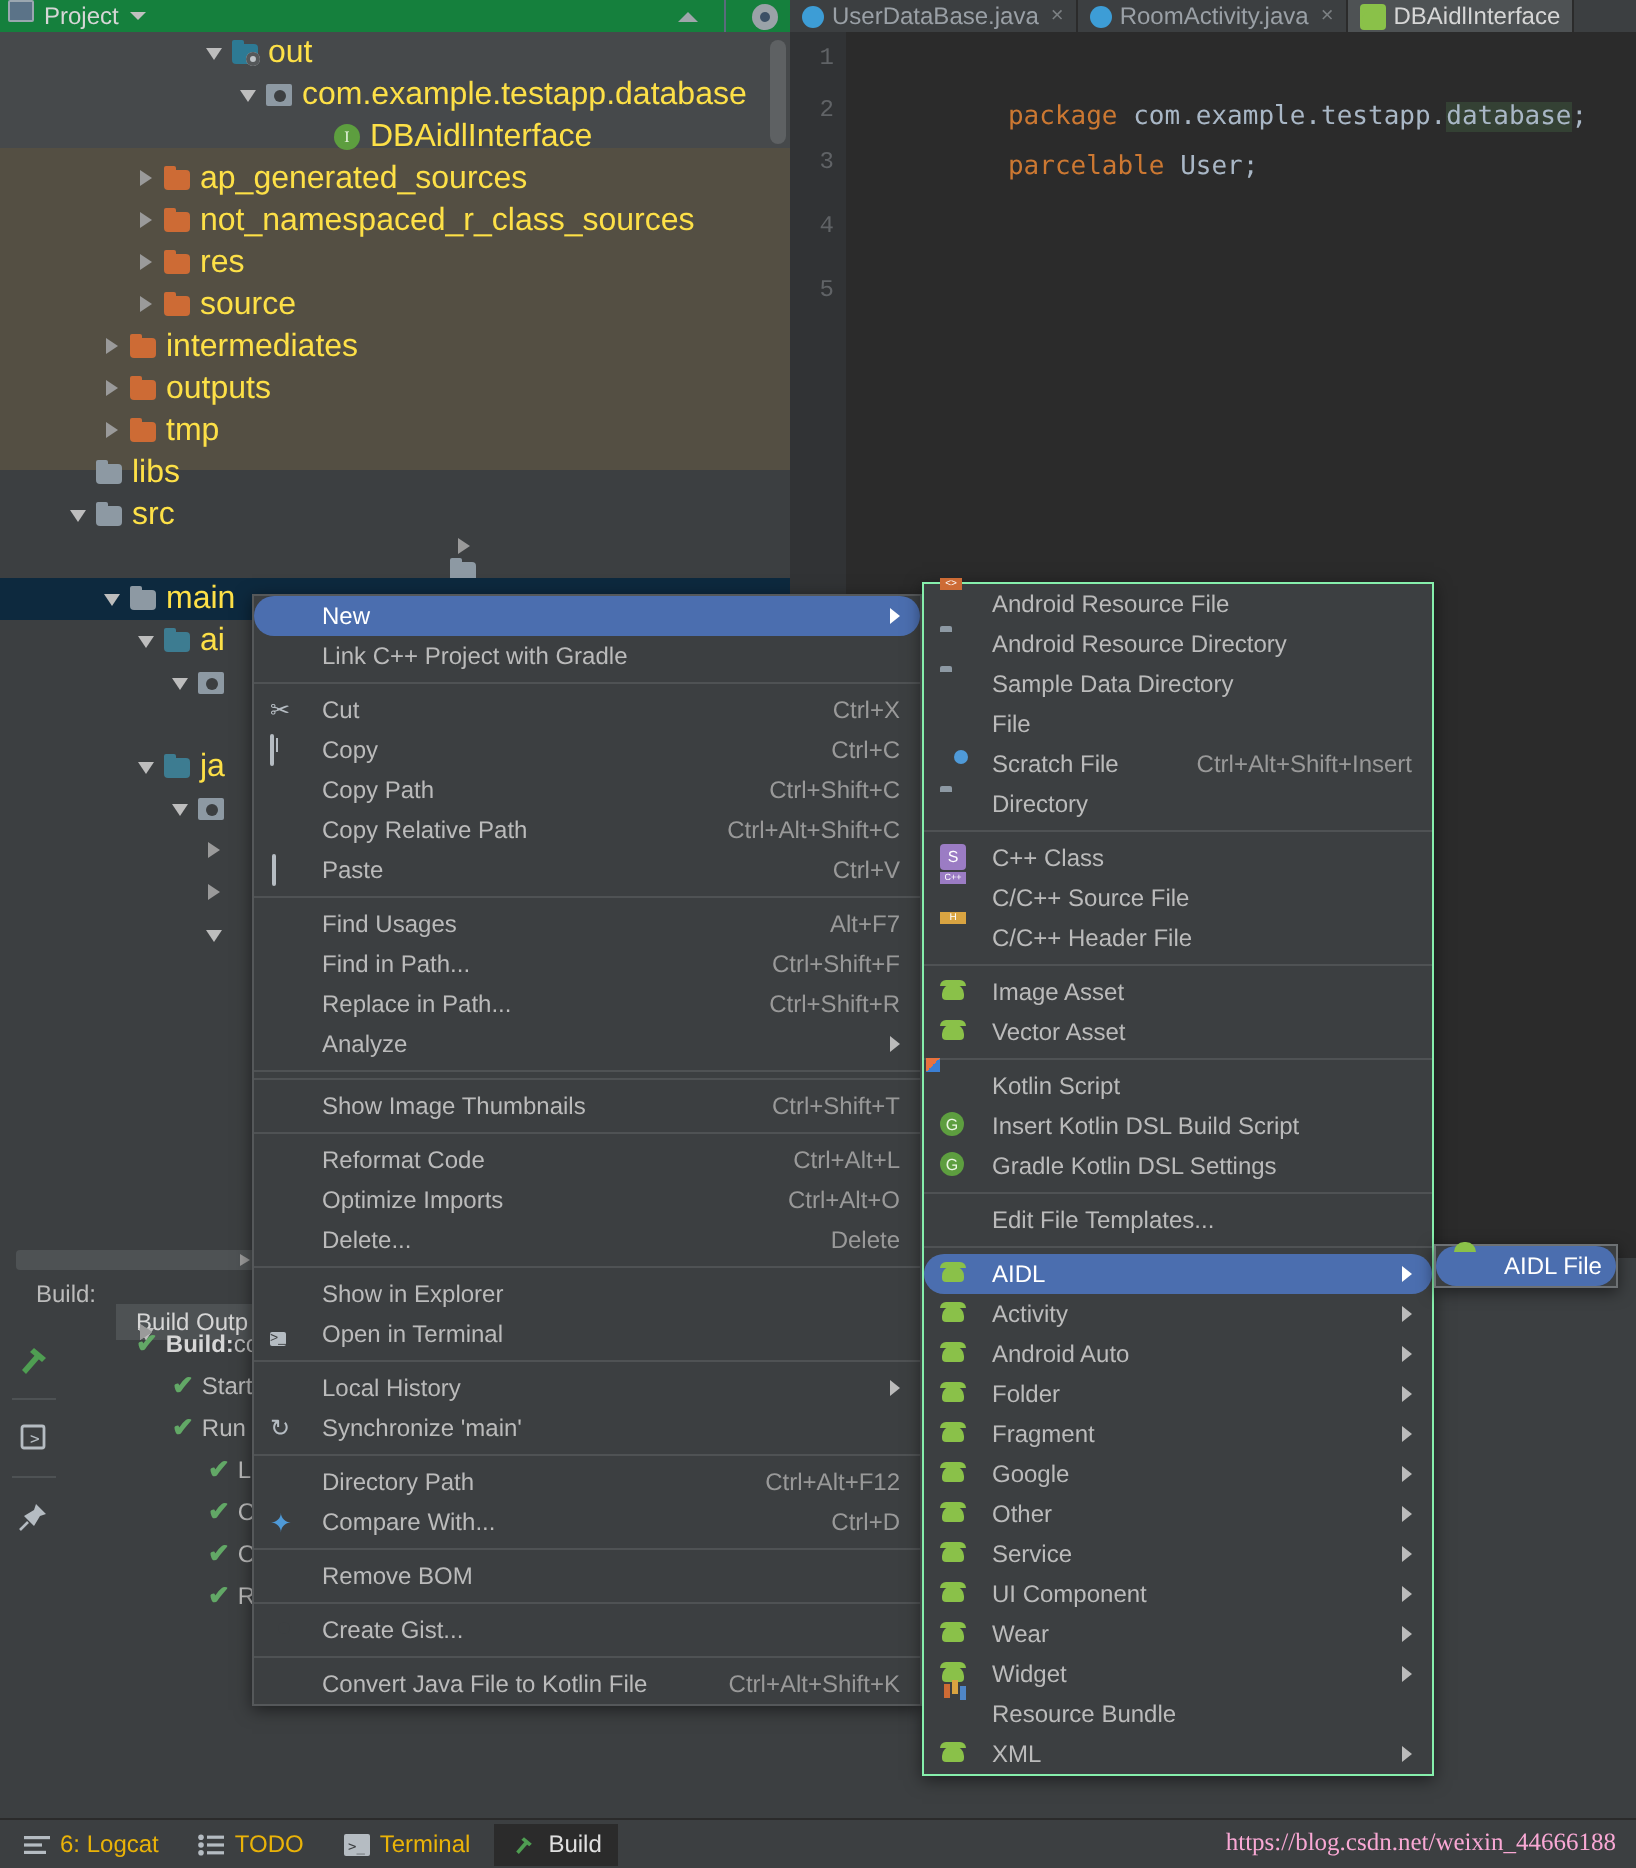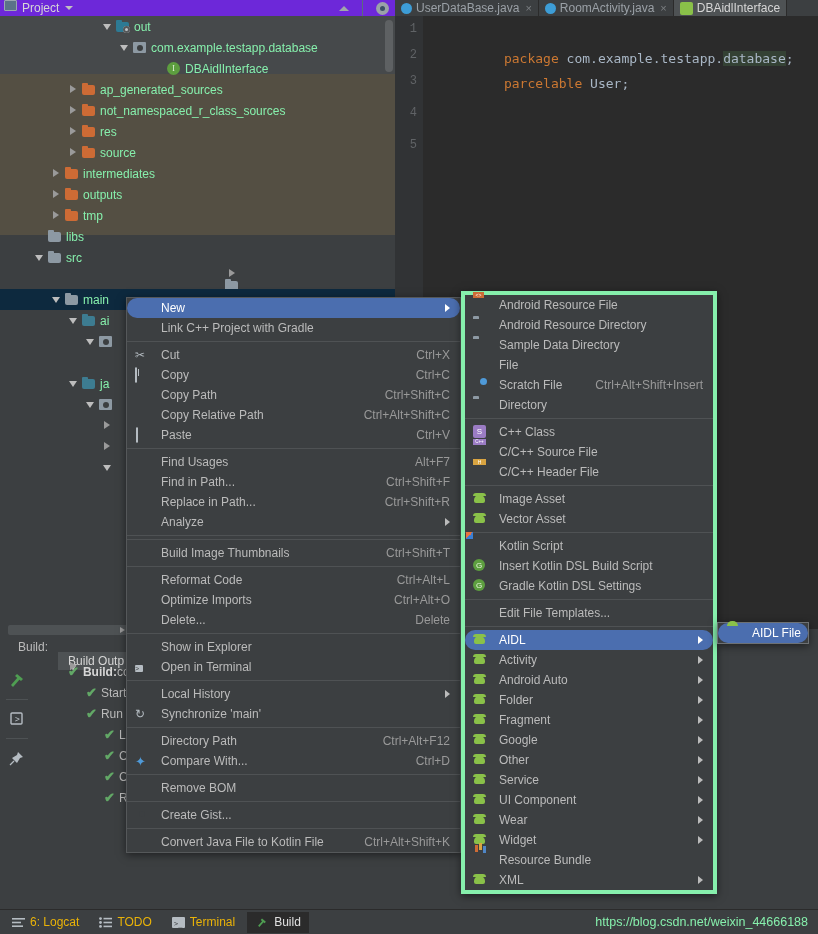--- a/index.html
+++ b/index.html
@@ -8,21 +8,21 @@
     background:#3c3f41;
     font-family:"Liberation Sans", sans-serif;
     font-size:12px; color:#bbbbbb;
     -webkit-font-smoothing:antialiased;
   }
   #root{ position:relative; width:818px; height:934px; }
 
   
   .proj-toolbar{
     position:absolute; left:0; top:0; width:395px; height:16px;
-    background:#6d28d9; display:flex; align-items:center; overflow:hidden;
+    background:#15803d; display:flex; align-items:center; overflow:hidden;
   }
   .proj-toolbar .pt-label{ color:#d6d6d6; font-size:12px; margin-left:22px; }
   .pt-sq{ position:absolute; left:4px; top:0px; width:13px; height:11px;
     border:1.5px solid #9aa7b0; background:#5b7388; border-radius:1px;}
   .pt-caret{ margin-left:6px; border-left:4px solid transparent; border-right:4px solid transparent;
     border-top:4px solid #c0c0c0; }
   .pt-right{ position:absolute; right:0; top:0; width:62px; height:16px; display:flex;
     align-items:center; justify-content:space-around; }
   .pt-up{ width:0;height:0;border-left:5px solid transparent;border-right:5px solid transparent;
     border-bottom:5px solid #9fa6ab;}
@@ -51,21 +51,21 @@
   .fol-teal{ background:#3d7c91; border-radius:1px 2px 2px 2px; }
   .fol-teal:before{content:"";position:absolute;top:-2px;left:0;width:6px;height:3px;background:#3d7c91;border-radius:1px 1px 0 0;}
   .fol-out{ background:#2d7a94; border-radius:1px 2px 2px 2px;}
   .fol-out:before{content:"";position:absolute;top:-2px;left:0;width:6px;height:3px;background:#2d7a94;border-radius:1px 1px 0 0;}
   .fol-out:after{content:"";position:absolute;right:-1px;bottom:-1px;width:7px;height:7px;border-radius:50%;
     background:#bfc4c8;box-shadow:inset 0 0 0 2px #55585a;}
   .pkg-ic{ background:#8d99a3; border-radius:1px; }
   .pkg-ic:after{content:"";position:absolute;left:4px;top:3px;width:6px;height:6px;border-radius:50%;background:#3c3f41;}
   .ifc-ic{ width:13px;height:13px;border-radius:50%;background:#5d9e3f;color:#e8f5e0;font-size:8px;
     display:flex;align-items:center;justify-content:center;font-family:"Liberation Serif",serif;}
-  .tlabel{ font-size:12px; color:#86efac; }
+  .tlabel{ font-size:16px; color:#fde047; }
   .tree-sel{ background:#0d293e; }
   .tree-scroll{ position:absolute; right:2px; top:4px; width:8px; height:52px; background:#5e6163; border-radius:4px;}
 
   
   .editor{ position:absolute; left:395px; top:16px; width:423px; height:613px; background:#2b2b2b; }
   .gutter{ position:absolute; left:0; top:0; width:28px; height:613px; background:#313335; }
   .lnum{ position:absolute; right:6px; font-size:12px; color:#606366; font-family:"Liberation Mono",monospace;}
   .codeline{ position:absolute; left:62px; font-family:"DejaVu Sans Mono",monospace; font-size:13px; white-space:pre;}
   .kw{ color:#cc7832; }
   .ident{ color:#a9b7c6; }
@@ -95,21 +95,21 @@
   .bp-row{ height:21px; display:flex; align-items:center; white-space:nowrap; font-size:12px;}
   .chk{ color:#62a866; font-size:13px; margin-right:4px; font-weight:bold;}
   .bold{ font-weight:bold; color:#d6d6d6;}
 
   
   .statusbar{ position:absolute; left:0; bottom:0; width:818px; height:25px; background:#3c3f41;
      border-top:1px solid #2b2b2b; display:flex; align-items:center; }
   .sb-item{ display:flex; align-items:center; height:21px; padding:0 8px; margin-left:4px; font-size:12px; color:#eab308;}
   .sb-item.active{ background:#2b2b2b; color:#e0e0e0;}
   .sb-ic{ margin-right:5px; display:inline-flex; }
-  .watermark{ position:absolute; right:10px; bottom:5px; font-size:12.5px; color:#86efac; }
+  .watermark{ position:absolute; right:10px; bottom:5px; font-size:12.5px; color:#f9a8d4;font-family:Liberation Serif, serif; }
 
   
   .ctxmenu{
     position:absolute; left:126px; top:297px; width:335px;
     background:#3c3f41; border:1px solid #55585a; box-shadow:0 2px 8px rgba(0,0,0,.5);
     padding:0; z-index:40;
   }
   .mi{ position:relative; height:20px; display:flex; align-items:center; padding-left:34px; padding-right:10px;
      font-size:12px; color:#bbbbbb; white-space:nowrap;border-radius:10px;}
   .mi.sel{ background:#4b6eaf; color:#ffffff; }
@@ -117,21 +117,21 @@
   .mi .mkey{ color:#999999; font-size:12px; margin-left:14px;}
   .mi .micon{ position:absolute; left:8px; top:3px; width:15px; height:14px; }
   .mi .subarrow{ width:0;height:0;border-top:4px solid transparent;border-bottom:4px solid transparent;
      border-left:5px solid #bbbbbb; margin-left:10px; }
   .mi.sel .subarrow{ border-left-color:#ffffff;}
   .msep{ height:1px; background:#4f5254; margin:3px 0;}
 
   
   .submenu{
     position:absolute; left:461px; top:291px; width:256px;
-    background:#3c3f41; border:4px solid #86efac; box-shadow:0 2px 8px rgba(0,0,0,.5); z-index:50;
+    background:#3c3f41; border:1px solid #86efac; box-shadow:0 2px 8px rgba(0,0,0,.5); z-index:50;
   }
   .submenu2{
     position:absolute; left:717px; top:622px; width:92px;
     background:#3c3f41; border:1px solid #6d7174; box-shadow:0 2px 8px rgba(0,0,0,.5); z-index:60;
   }
 
   
   .droid{ width:13px;height:13px; position:relative; }
   .droid:before{ content:""; position:absolute; left:1px; top:3px; width:11px; height:8px;
      background:#8ac149; border-radius:5px 5px 2px 2px;}
@@ -577,21 +577,21 @@
         <span class="mtext">Replace in Path...</span>
         <span class="mkey">Ctrl+Shift+R</span>
       </div>
       <div class="mi">
         <span class="mtext">Analyze</span>
         <span class="subarrow"></span>
       </div>
       <div class="msep"></div>
       <div class="msep"></div>
       <div class="mi">
-        <span class="mtext">Build Image Thumbnails</span>
+        <span class="mtext">Show Image Thumbnails</span>
         <span class="mkey">Ctrl+Shift+T</span>
       </div>
       <div class="msep"></div>
       <div class="mi">
         <span class="mtext">Reformat Code</span>
         <span class="mkey">Ctrl+Alt+L</span>
       </div>
       <div class="mi">
         <span class="mtext">Optimize Imports</span>
         <span class="mkey">Ctrl+Alt+O</span>

